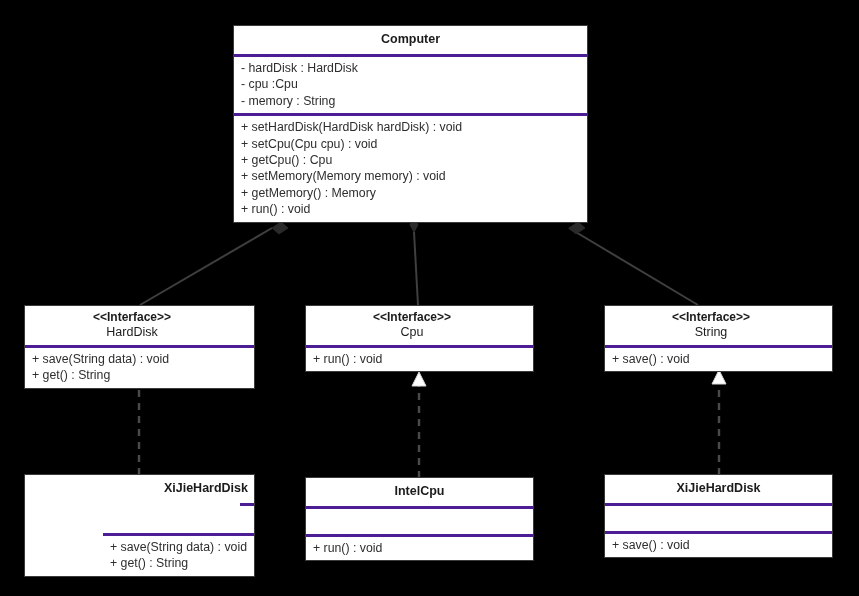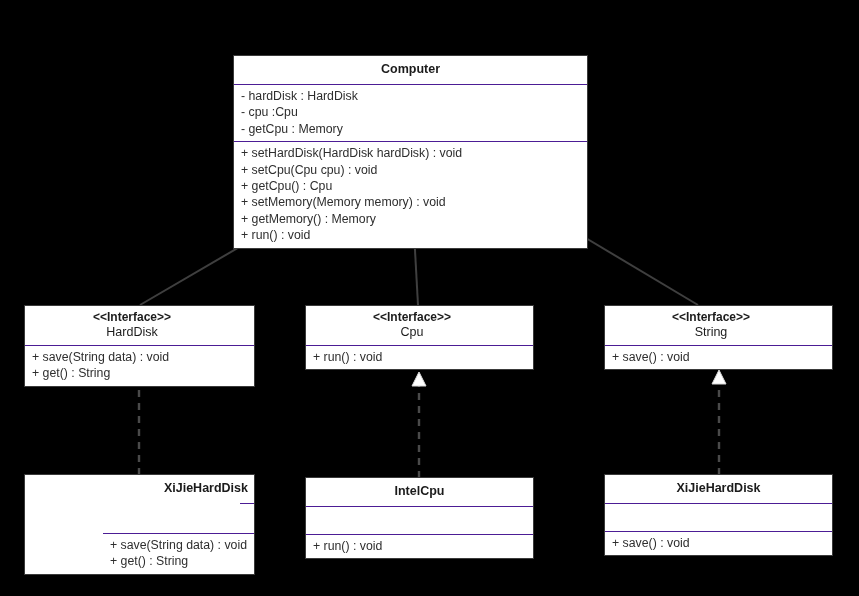--- a/index.html
+++ b/index.html
@@ -30,21 +30,21 @@
     background: #ffffff;
     border: 1px solid #3a3a3a;
     display: flex;
     flex-direction: column;
     z-index: 5;
   }
   .compartment {
     padding: 3px 7px 4px 7px;
   }
   .compartment + .compartment {
-    border-top: 1px solid #4c1d95;
+    border-top: 3px solid #4c1d95;
   }
   .title-comp {
     text-align: center;
     font-weight: bold;
     font-size: 12.5px;
     color: #1b1b1b;
     padding: 6px 6px 7px 6px;
     line-height: 15px;
   }
   .title-comp.stereo {
@@ -104,26 +104,26 @@
       <line x1="419" y1="478" x2="419" y2="384" stroke="#4a4a4a" stroke-width="2.4" stroke-dasharray="7,6"></line>
       <polygon points="419,372 412,386 426,386" fill="#ffffff" stroke="#d8d8d8" stroke-width="1"></polygon>
     </g>
 
     <g>
       <line x1="719" y1="475" x2="719" y2="382" stroke="#4a4a4a" stroke-width="2.4" stroke-dasharray="7,6"></line>
       <polygon points="719,370 712,384 726,384" fill="#ffffff" stroke="#d8d8d8" stroke-width="1"></polygon>
     </g>
   </svg>
 
-  <div class="umlbox" style="left:233px; top:25px; width:355px;margin-top:30px;">
+  <div class="umlbox" style="left:233px; top:25px; width:355px;">
     <div class="compartment title-comp">Computer</div>
     <div class="compartment">
       <div class="member">- hardDisk : HardDisk</div>
       <div class="member">- cpu :Cpu</div>
-      <div class="member">- getCpu : Memory</div>
+      <div class="member">- memory : String</div>
     </div>
     <div class="compartment">
       <div class="member">+ setHardDisk(HardDisk hardDisk) : void</div>
       <div class="member">+ setCpu(Cpu cpu) : void</div>
       <div class="member">+ getCpu() : Cpu</div>
       <div class="member">+ setMemory(Memory memory) : void</div>
       <div class="member">+ getMemory() : Memory</div>
       <div class="member">+ run() : void</div>
     </div>
   </div>

